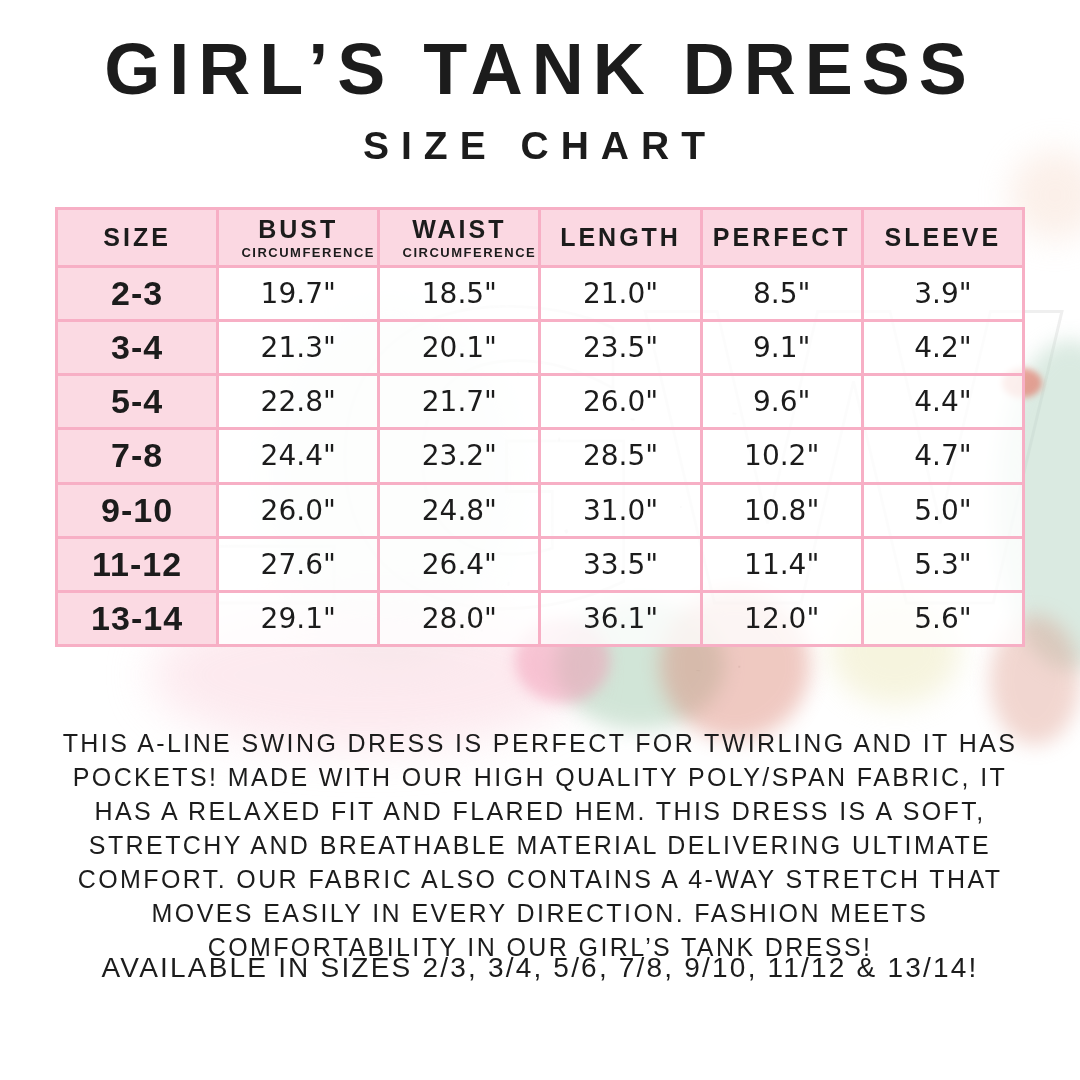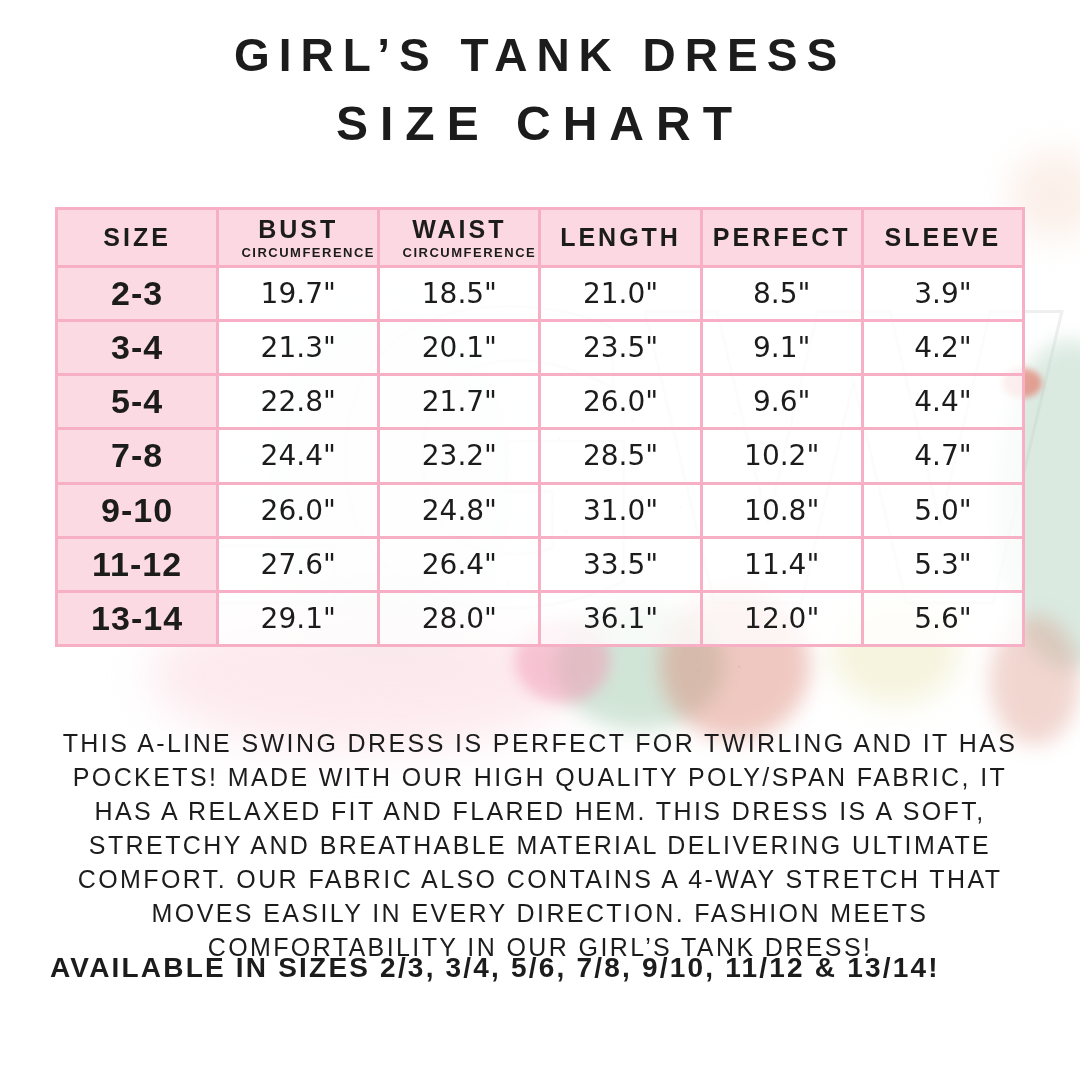--- a/index.html
+++ b/index.html
@@ -50,25 +50,25 @@
   .blob-pot{left:660px;top:590px;width:150px;height:150px;background:#dd8878;opacity:.45;}
   .blob-leaves{left:555px;top:600px;width:170px;height:130px;background:#8fbf9d;opacity:.4;}
   .blob-bow{left:515px;top:618px;width:95px;height:85px;background:#f29ab5;opacity:.5;filter:blur(7px);}
   .blob-yellow{left:830px;top:595px;width:130px;height:110px;background:#e9e4ae;opacity:.4;filter:blur(14px);}
   .blob-corner-br{left:990px;top:615px;width:90px;height:130px;background:#d98c7a;opacity:.35;}
   .blob-peach-top{left:1010px;top:150px;width:90px;height:90px;background:#f6d9c9;opacity:.4;filter:blur(16px);}
 
   
   .title-block{position:absolute;left:0;top:28px;width:1080px;text-align:center;z-index:2;}
   .main-title{
-    font-size:46px;font-weight:700;letter-spacing:9px;
+    font-size:72px;font-weight:700;letter-spacing:9px;
     font-family:"Liberation Sans", sans-serif;
   }
   .sub-title{
-    margin-top:14px;font-size:48px;font-weight:700;letter-spacing:12px;
+    margin-top:14px;font-size:39px;font-weight:700;letter-spacing:12px;
   }
 
   
   .table-wrap{position:absolute;left:55px;top:207px;width:1080px;z-index:2;}
   table{
     width:970px;height:440px;border-collapse:collapse;table-layout:fixed;
   }
   th,td{
     border:3px solid var(--border-pink);
     text-align:center;vertical-align:middle;
@@ -95,22 +95,22 @@
   }
 
   
   .description{
     position:absolute;left:50px;top:726px;width:980px;z-index:2;
     text-align:center;text-transform:uppercase;
     font-size:25px;font-weight:400;letter-spacing:2.4px;line-height:34px;
   }
   .availability{
     position:absolute;left:50px;top:952px;width:980px;z-index:2;
-    text-align:left;text-transform:uppercase;
-    font-size:28px;font-weight:700;letter-spacing:2.2px;
+    text-align:center;text-transform:uppercase;
+    font-size:28px;font-weight:400;letter-spacing:2.2px;
   }
 </style>
 </head>
 <body>
 
 <div class="canvas">
 
   <div class="decor wm-letters">LGW</div>
   <div class="decor speckle"></div>
   <div class="decor blob blob-mint-wash"></div>

